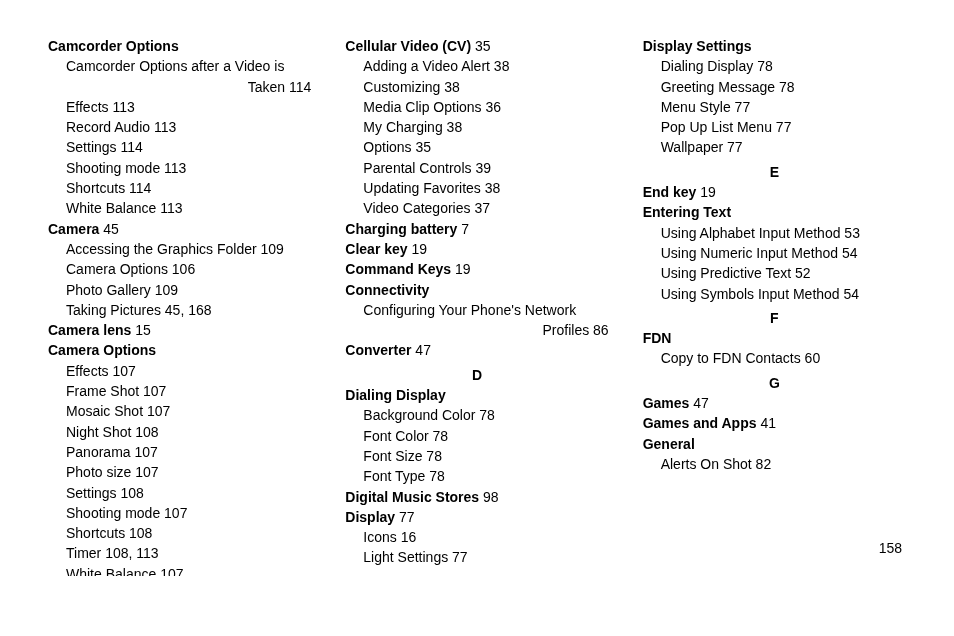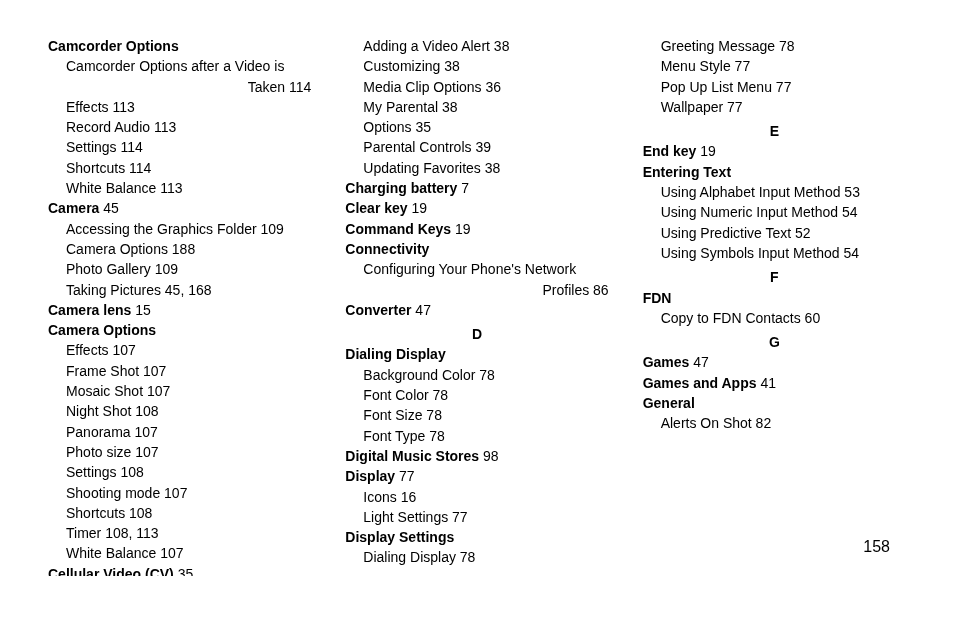--- a/index.html
+++ b/index.html
@@ -34,70 +34,72 @@
   .page-ref {
     
   }
   .section-letter {
     font-weight: 700;
     text-align: center;
     margin-top: 4px;
   }
   .page-number {
     position: absolute;
-    right: 64px;
+    right: 52px;
     bottom: 20px;
-    font-size: 16px;
+    font-size: 14px;
   }
   .entry {
     
   }
   .entry span.bold {
     font-weight: 700;
   }
 </style>
 </head>
 <body>
 
 <div class="page">
   <div class="columns" id="flow">
       <div class="entry "><span class="bold">Camcorder Options</span></div>
       <div class="entry sub"><span>Camcorder Options after a Video is</span></div>
       <div class="entry subsub"><span>Taken</span> <span class="page-ref">114</span></div>
       <div class="entry sub"><span>Effects</span> <span class="page-ref">113</span></div>
       <div class="entry sub"><span>Record Audio</span> <span class="page-ref">113</span></div>
       <div class="entry sub"><span>Settings</span> <span class="page-ref">114</span></div>
+      <div class="entry sub"><span>Shooting mode</span> <span class="page-ref">113</span></div>
       <div class="entry sub"><span>Shortcuts</span> <span class="page-ref">114</span></div>
       <div class="entry sub"><span>White Balance</span> <span class="page-ref">113</span></div>
       <div class="entry "><span class="bold">Camera</span> <span class="page-ref">45</span></div>
       <div class="entry sub"><span>Accessing the Graphics Folder</span> <span class="page-ref">109</span></div>
-      <div class="entry sub"><span>Camera Options</span> <span class="page-ref">188</span></div>
+      <div class="entry sub"><span>Camera Options</span> <span class="page-ref">106</span></div>
       <div class="entry sub"><span>Photo Gallery</span> <span class="page-ref">109</span></div>
       <div class="entry sub"><span>Taking Pictures</span> <span class="page-ref">45, 168</span></div>
       <div class="entry "><span class="bold">Camera lens</span> <span class="page-ref">15</span></div>
       <div class="entry "><span class="bold">Camera Options</span></div>
       <div class="entry sub"><span>Effects</span> <span class="page-ref">107</span></div>
       <div class="entry sub"><span>Frame Shot</span> <span class="page-ref">107</span></div>
       <div class="entry sub"><span>Mosaic Shot</span> <span class="page-ref">107</span></div>
       <div class="entry sub"><span>Night Shot</span> <span class="page-ref">108</span></div>
       <div class="entry sub"><span>Panorama</span> <span class="page-ref">107</span></div>
       <div class="entry sub"><span>Photo size</span> <span class="page-ref">107</span></div>
       <div class="entry sub"><span>Settings</span> <span class="page-ref">108</span></div>
       <div class="entry sub"><span>Shooting mode</span> <span class="page-ref">107</span></div>
       <div class="entry sub"><span>Shortcuts</span> <span class="page-ref">108</span></div>
       <div class="entry sub"><span>Timer</span> <span class="page-ref">108, 113</span></div>
       <div class="entry sub"><span>White Balance</span> <span class="page-ref">107</span></div>
       <div class="entry "><span class="bold">Cellular Video (CV)</span> <span class="page-ref">35</span></div>
       <div class="entry sub"><span>Adding a Video Alert</span> <span class="page-ref">38</span></div>
       <div class="entry sub"><span>Customizing</span> <span class="page-ref">38</span></div>
       <div class="entry sub"><span>Media Clip Options</span> <span class="page-ref">36</span></div>
-      <div class="entry sub"><span>My Parental</span> <span class="page-ref">38</span></div>
+      <div class="entry sub"><span>My Charging</span> <span class="page-ref">38</span></div>
       <div class="entry sub"><span>Options</span> <span class="page-ref">35</span></div>
       <div class="entry sub"><span>Parental Controls</span> <span class="page-ref">39</span></div>
       <div class="entry sub"><span>Updating Favorites</span> <span class="page-ref">38</span></div>
+      <div class="entry sub"><span>Video Categories</span> <span class="page-ref">37</span></div>
       <div class="entry "><span class="bold">Charging battery</span> <span class="page-ref">7</span></div>
       <div class="entry "><span class="bold">Clear key</span> <span class="page-ref">19</span></div>
       <div class="entry "><span class="bold">Command Keys</span> <span class="page-ref">19</span></div>
       <div class="entry "><span class="bold">Connectivity</span></div>
       <div class="entry sub"><span>Configuring Your Phone's Network</span></div>
       <div class="entry subsub"><span>Profiles</span> <span class="page-ref">86</span></div>
       <div class="entry "><span class="bold">Converter</span> <span class="page-ref">47</span></div>
       <div class="section-letter"><span>D</span></div>
       <div class="entry "><span class="bold">Dialing Display</span></div>
       <div class="entry sub"><span>Background Color</span> <span class="page-ref">78</span></div>

